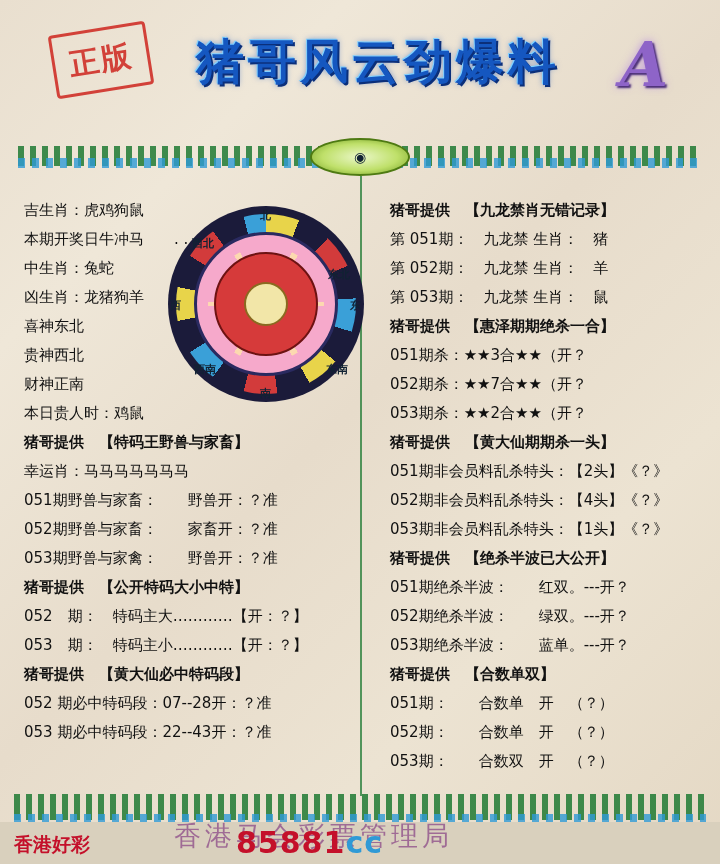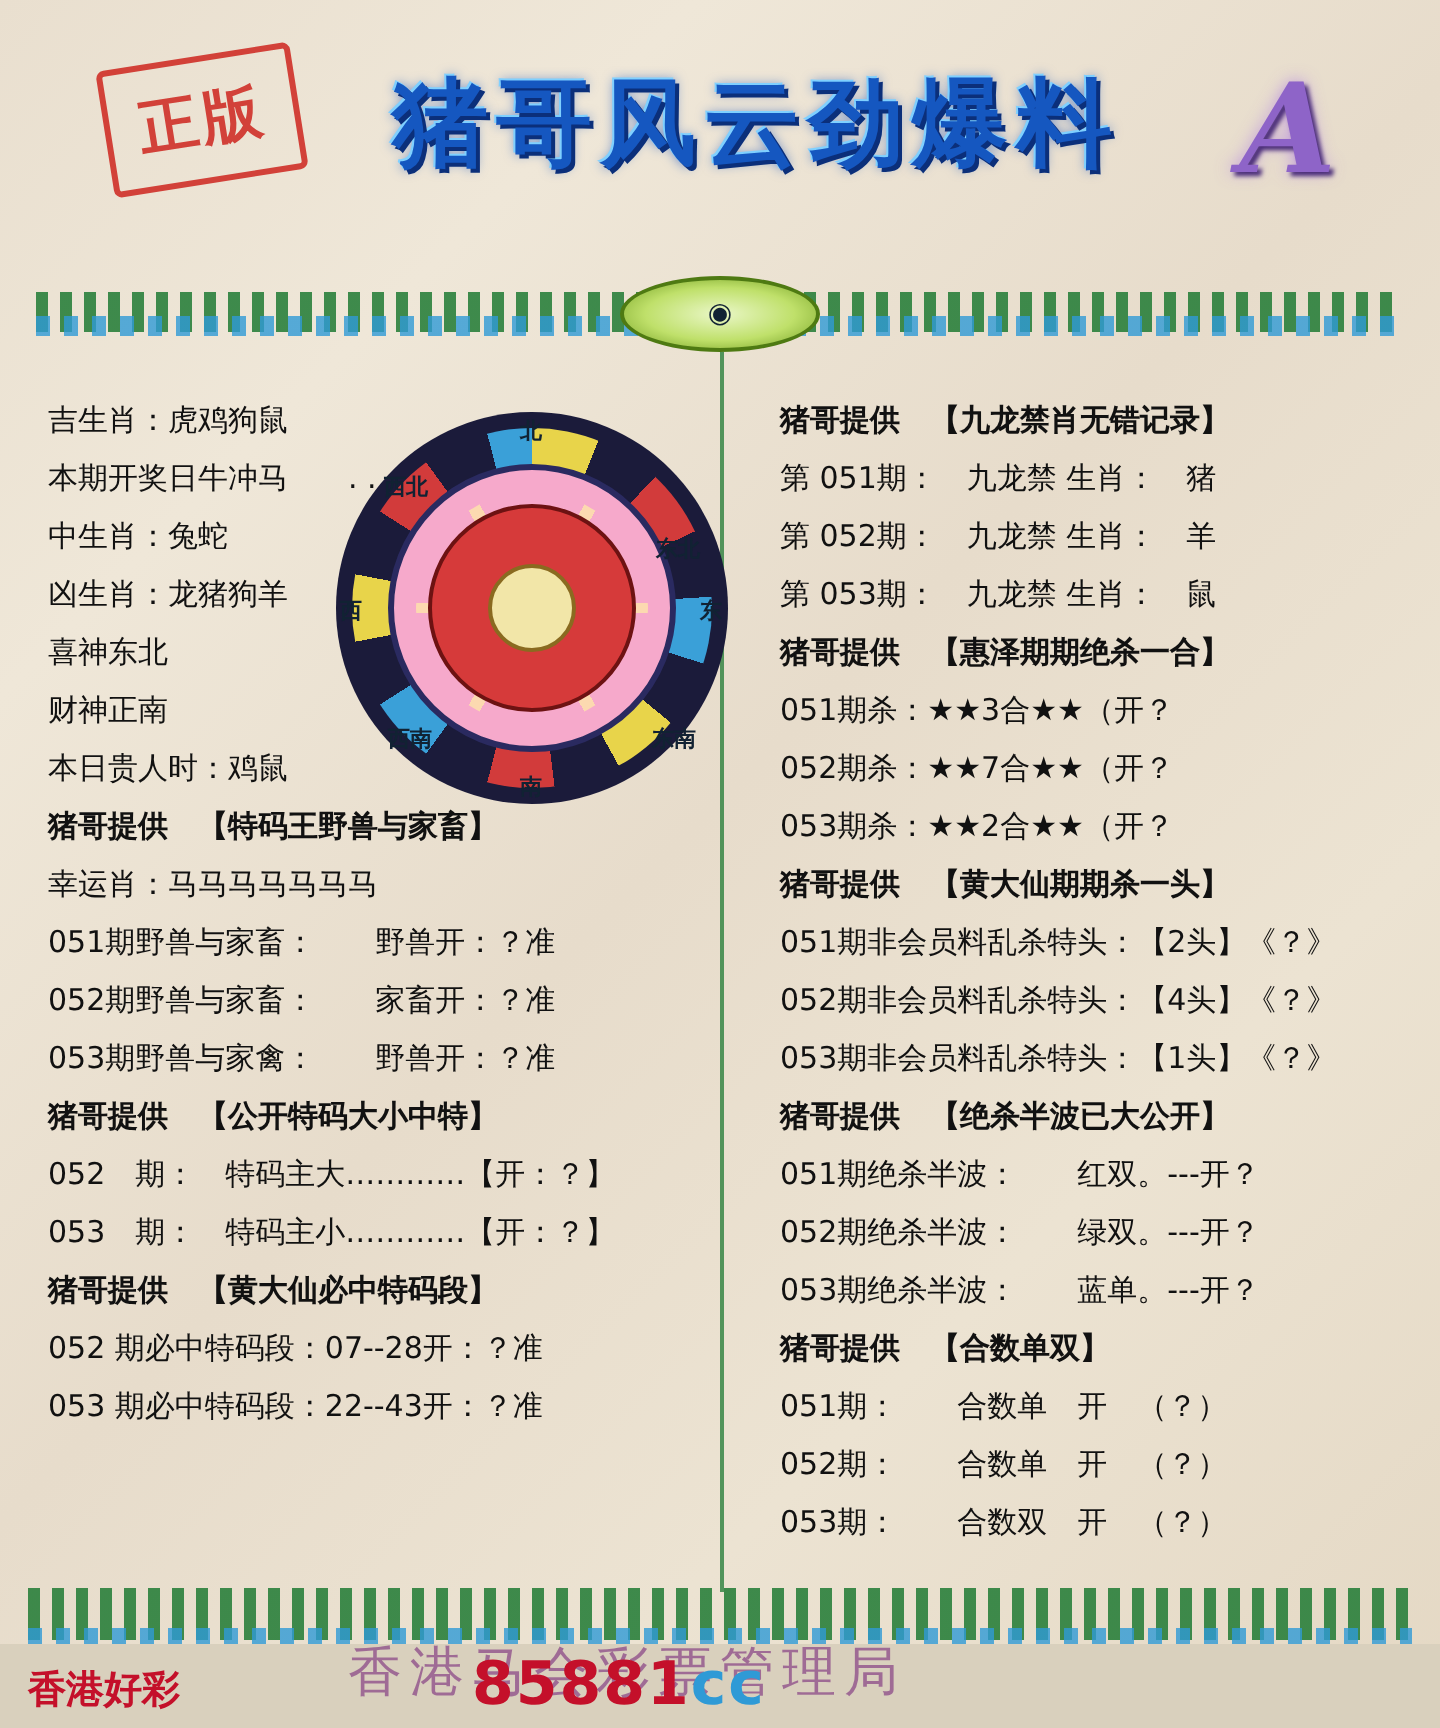--- a/index.html
+++ b/index.html
@@ -137,20 +137,21 @@
     <div class="cdir" style="left:2px;top:92px;">西</div>
     <div class="cdir" style="left:24px;top:30px;">西北</div>
   </div>
 
   <div class="col colL">
     <div class="row">吉生肖：虎鸡狗鼠</div>
     <div class="row">本期开奖日牛冲马　　.  .</div>
     <div class="row">中生肖：兔蛇</div>
     <div class="row">凶生肖：龙猪狗羊</div>
     <div class="row">喜神东北</div>
+    <div class="row">贵神西北</div>
     <div class="row">财神正南</div>
     <div class="row">本日贵人时：鸡鼠</div>
     <div class="row hd">猪哥提供　【特码王野兽与家畜】</div>
 
     <div class="row">幸运肖：马马马马马马马</div>
     <div class="row">051期野兽与家畜：　　野兽开：？准</div>
     <div class="row">052期野兽与家畜：　　家畜开：？准</div>
     <div class="row">053期野兽与家禽：　　野兽开：？准</div>
 
     <div class="row hd">猪哥提供　【公开特码大小中特】</div>

